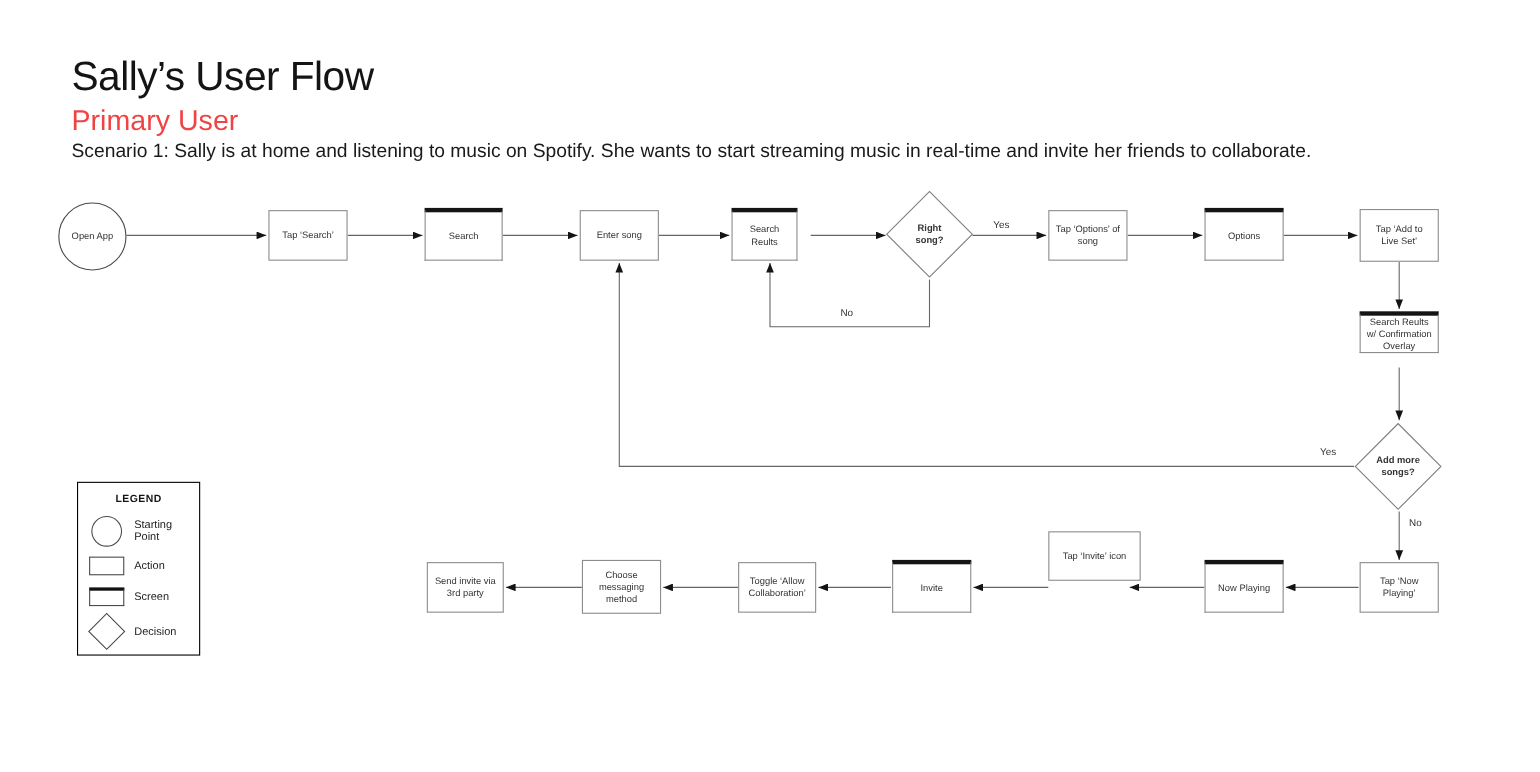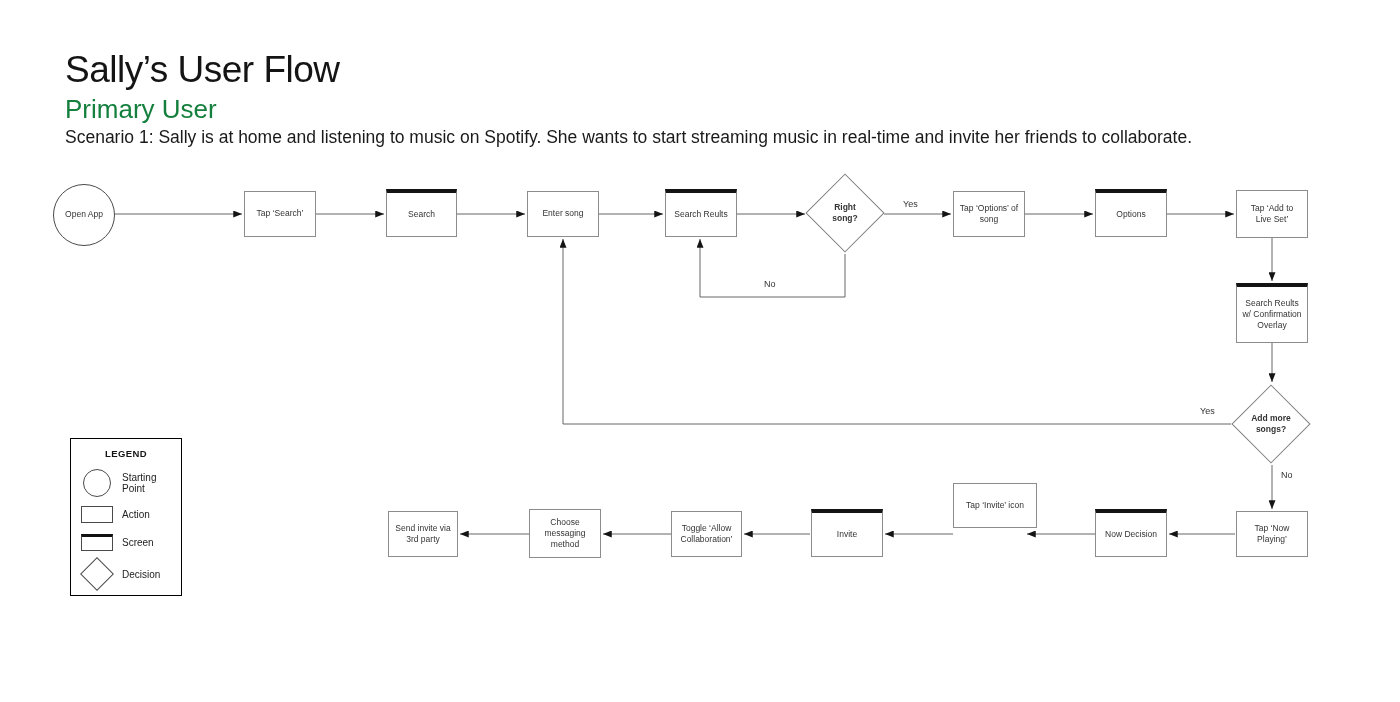--- a/index.html
+++ b/index.html
@@ -2,21 +2,21 @@
 <html><head>
 <meta charset="utf-8">
 <style>
   html,body{margin:0;padding:0;background:#fff;}
   #canvas{
     position:relative;width:1400px;height:702px;background:#fff;overflow:hidden;
     font-family:"Liberation Sans","DejaVu Sans",sans-serif;color:#111;
   }
   
   .hdr-title{position:absolute;left:65px;top:50px;font-size:37px;line-height:1.1;color:#141414;letter-spacing:-.5px;}
-  .hdr-subtitle{position:absolute;left:65px;top:95px;font-size:26px;line-height:1.1;color:#15803d;}
+  .hdr-subtitle{position:absolute;left:65px;top:95px;font-size:26px;line-height:1.1;color:#ef4444;}
   .hdr-scenario{position:absolute;left:65px;top:127px;font-size:17.5px;line-height:1.2;color:#1a1a1a;}
   
   .node{
     position:absolute;display:flex;align-items:center;justify-content:center;
     text-align:center;font-size:8.5px;line-height:1.3;color:#333;
     background:#fff;box-sizing:border-box;padding:2px 5px;
   }
   .node.action{border:1px solid #8c8c8c;}
   .node.screen{border:1px solid #8c8c8c;border-top:4px solid #141414;}
   .node.start{border:1px solid #4a4a4a;border-radius:50%;}
@@ -91,50 +91,50 @@
   </div>
   <div class="node action" style="left:244px;top:191px;width:72px;height:46px">
     <span class="nlabel">Tap ‘Search’</span>
   </div>
   <div class="node screen" style="left:386px;top:189px;width:71px;height:48px">
     <span class="nlabel">Search</span>
   </div>
   <div class="node action" style="left:527px;top:191px;width:72px;height:46px">
     <span class="nlabel">Enter song</span>
   </div>
-  <div class="node screen" style="left:665px;top:189px;width:72px;height:48px">
+  <div class="node screen" style="left:665px;top:189px;width:60px;height:48px">
     <span class="nlabel">Search Reults</span>
   </div>
   <div class="node decision" style="left:805px;top:173px;width:80px;height:80px">
     <span class="dshape"></span>
     <span class="nlabel dlabel" style="width:38px">Right song?</span>
   </div>
   <div class="node action" style="left:953px;top:191px;width:72px;height:46px">
     <span class="nlabel">Tap ‘Options’ of song</span>
   </div>
   <div class="node screen" style="left:1095px;top:189px;width:72px;height:48px">
     <span class="nlabel">Options</span>
   </div>
   <div class="node action" style="left:1236px;top:190px;width:72px;height:48px">
     <span class="nlabel">Tap ‘Add to Live Set’</span>
   </div>
 
-  <div class="node screen" style="left:1236px;top:283px;width:72px;height:60px">
+  <div class="node screen" style="left:1236px;top:283px;width:72px;height:38px">
     <span class="nlabel">Search Reults w/ Confirmation Overlay</span>
   </div>
   <div class="node decision" style="left:1231px;top:384px;width:80px;height:80px">
     <span class="dshape"></span>
     <span class="nlabel dlabel" style="width:46px">Add more songs?</span>
   </div>
 
   <div class="node action" style="left:1236px;top:511px;width:72px;height:46px">
     <span class="nlabel" style="width:52px">Tap ‘Now Playing’</span>
   </div>
   <div class="node screen" style="left:1095px;top:509px;width:72px;height:48px">
-    <span class="nlabel">Now Decision</span>
+    <span class="nlabel">Now Playing</span>
   </div>
   <div class="node action" style="left:953px;top:483px;width:84px;height:45px">
     <span class="nlabel">Tap ‘Invite’ icon</span>
   </div>
   <div class="node screen" style="left:811px;top:509px;width:72px;height:48px">
     <span class="nlabel">Invite</span>
   </div>
   <div class="node action" style="left:671px;top:511px;width:71px;height:46px">
     <span class="nlabel">Toggle ‘Allow Collaboration’</span>
   </div>

